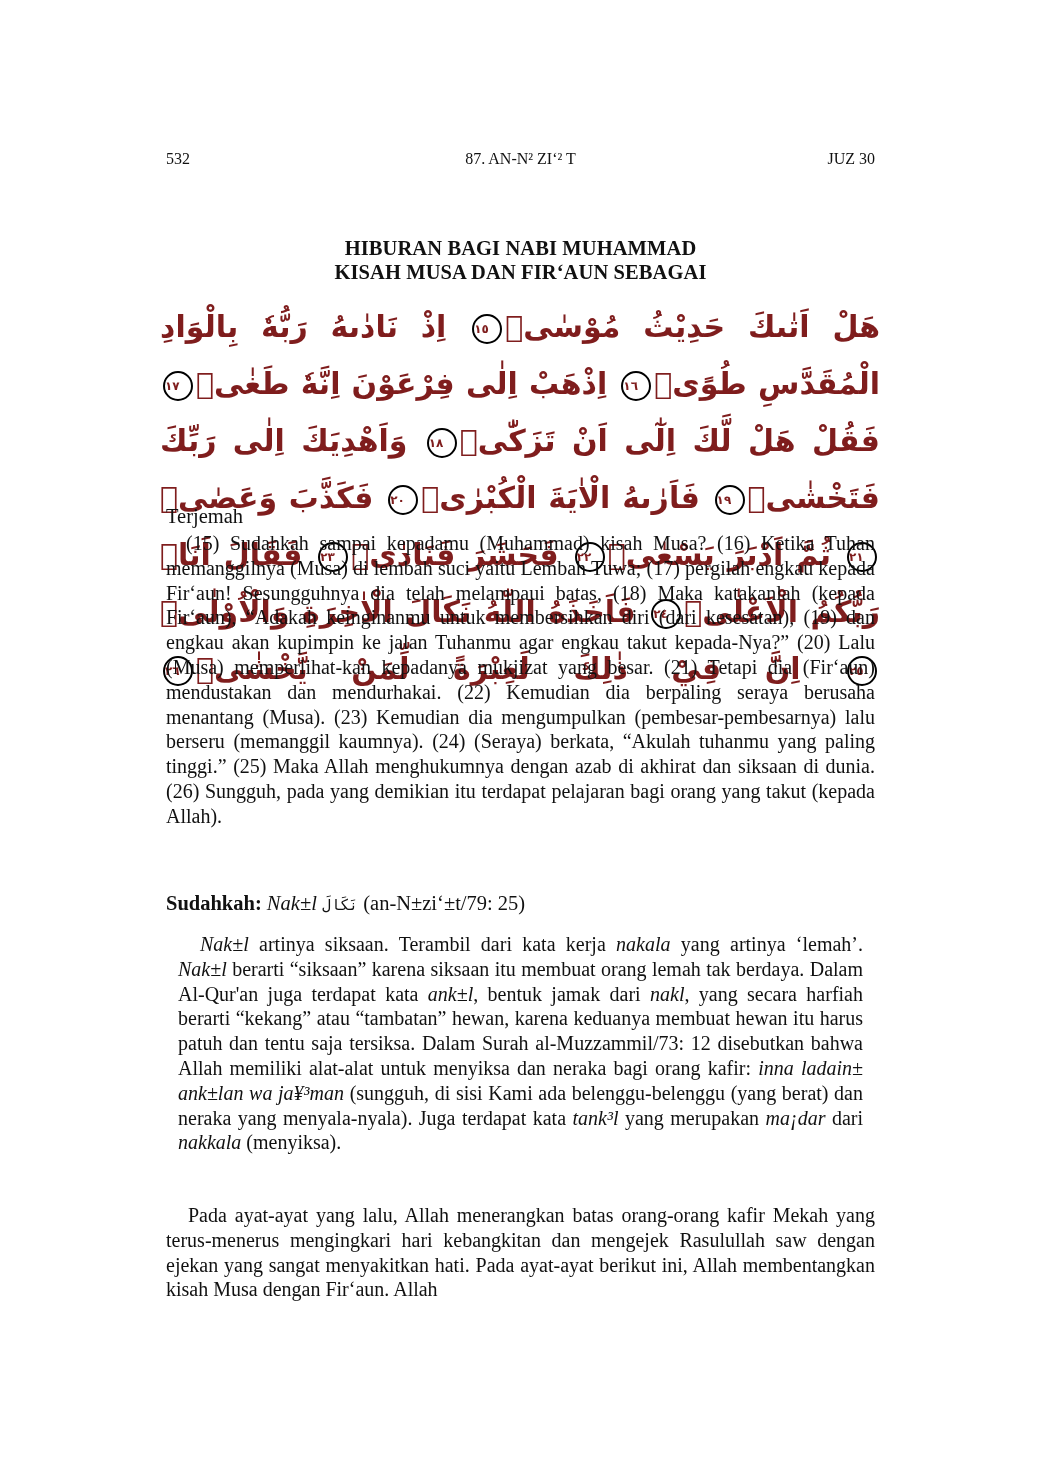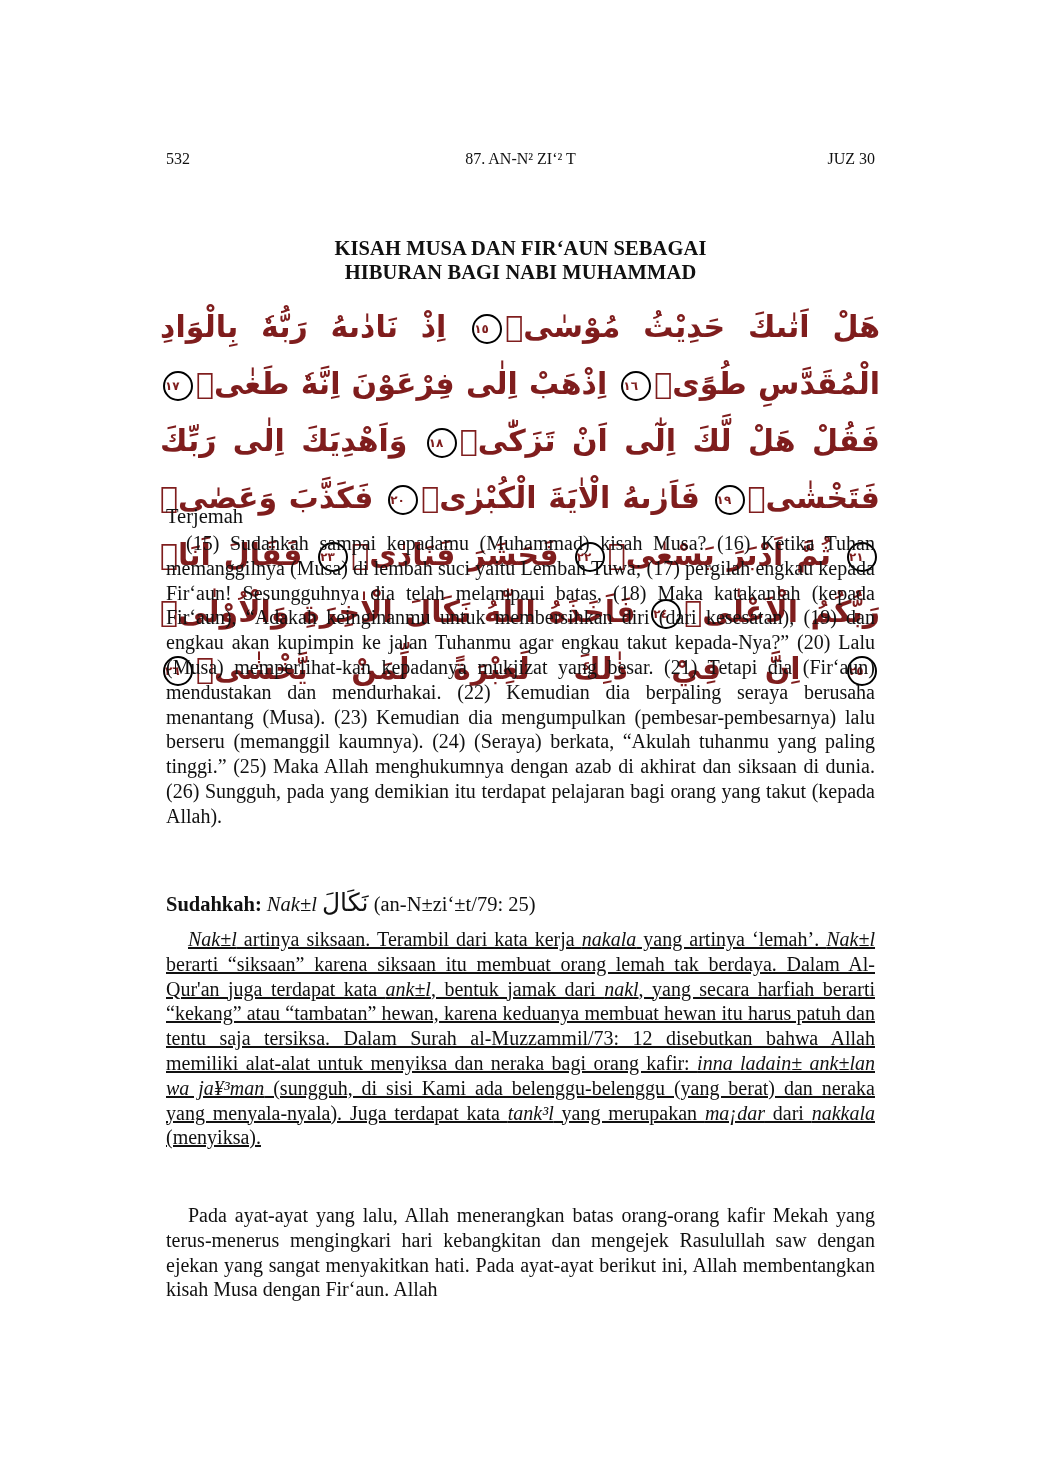--- a/index.html
+++ b/index.html
@@ -39,41 +39,41 @@
   }
   .ital { font-style: italic; }
 
   #terjemah-section { position: absolute; top: 504px; left: 0; width: 709px; }
   #terjemah-section .body-text { margin-top: 2px; }
   #terjemah-section .body-text p { margin: 0; text-indent: 20px; }
 
   #kosakata-section { position: absolute; top: 890px; left: 0; width: 709px; }
   #kosakata-section .head-line { font-size: 20.5px; line-height: 26px; }
   #kosakata-section .head-line .lbl { font-weight: bold; }
-  #kosakata-section .head-line .ar { font-family: Liberation Serif, serif; font-size: 25px; }
+  #kosakata-section .head-line .ar { font-family: Liberation Mono, monospace; font-size: 15px; }
   #kosakata-section .body-text { margin-top: 10px; }
-  #kosakata-section .body-text p { margin: 0; text-indent: 22px; text-decoration: underline; }
+  #kosakata-section .body-text p { margin: 12px; text-indent: 22px; }
 
   #munasabah-section { position: absolute; top: 1203px; left: 0; width: 709px; }
   #munasabah-section .body-text p { margin: 0; text-indent: 22px; }
 </style>
 </head>
 <body>
 
 <div class="page">
 
   <div class="running-head">
     <span class="pg">532</span>
     <span class="mid">87. AN-N² ZI‘² T</span>
     <span class="juz">JUZ 30</span>
   </div>
 
   <div class="title">
+    <div>HIBURAN BAGI NABI MUHAMMAD</div>
     <div>KISAH MUSA DAN FIR‘AUN SEBAGAI</div>
-    <div>HIBURAN BAGI NABI MUHAMMAD</div>
   </div>
 
   <div class="arabic" id="arabic-block"><span>هَلْ اَتٰىكَ حَدِيْثُ مُوْسٰىۘ</span><span class="ayah-marker">١٥</span> <span>اِذْ نَادٰىهُ رَبُّهٗ بِالْوَادِ الْمُقَدَّسِ طُوًىۚ</span><span class="ayah-marker">١٦</span> <span>اِذْهَبْ اِلٰى فِرْعَوْنَ اِنَّهٗ طَغٰىۖ</span><span class="ayah-marker">١٧</span> <span>فَقُلْ هَلْ لَّكَ اِلٰٓى اَنْ تَزَكّٰىۙ</span><span class="ayah-marker">١٨</span> <span>وَاَهْدِيَكَ اِلٰى رَبِّكَ فَتَخْشٰىۚ</span><span class="ayah-marker">١٩</span> <span>فَاَرٰىهُ الْاٰيَةَ الْكُبْرٰىۖ</span><span class="ayah-marker">٢٠</span> <span>فَكَذَّبَ وَعَصٰىۖ</span><span class="ayah-marker">٢١</span> <span>ثُمَّ اَدْبَرَ يَسْعٰىۖ</span><span class="ayah-marker">٢٢</span> <span>فَحَشَرَ فَنَادٰىۖ</span><span class="ayah-marker">٢٣</span> <span>فَقَالَ اَنَا۠ رَبُّكُمُ الْاَعْلٰىۖ</span><span class="ayah-marker">٢٤</span> <span>فَاَخَذَهُ اللّٰهُ نَكَالَ الْاٰخِرَةِ وَالْاُوْلٰىۗ</span><span class="ayah-marker">٢٥</span> <span>اِنَّ فِيْ ذٰلِكَ لَعِبْرَةً لِّمَنْ يَّخْشٰىۗ</span><span class="ayah-marker">٢٦</span> </div>
 
   <div id="terjemah-section">
     <div class="section-head">Terjemah</div>
     <div class="body-text">
       <p>(15) Sudahkah sampai kepadamu (Muhammad) kisah Musa? (16) Ketika Tuhan memanggilnya (Musa) di lembah suci yaitu Lembah Tuwa; (17) pergilah engkau kepada Fir‘aun! Sesungguhnya dia telah melampaui batas, (18) Maka katakanlah (kepada Fir‘aun), “Adakah keinginanmu untuk membersihkan diri (dari kesesatan), (19) dan engkau akan kupimpin ke jalan Tuhanmu agar engkau takut kepada-Nya?” (20) Lalu (Musa) memperlihat-kan kepadanya mukjizat yang besar. (21) Tetapi dia (Fir‘aun) mendustakan dan mendurhakai. (22) Kemudian dia berpaling seraya berusaha menantang (Musa). (23) Kemudian dia mengumpulkan (pembesar-pembesarnya) lalu berseru (memanggil kaumnya). (24) (Seraya) berkata, “Akulah tuhanmu yang paling tinggi.” (25) Maka Allah menghukumnya dengan azab di akhirat dan siksaan di dunia. (26) Sungguh, pada yang demikian itu terdapat pelajaran bagi orang yang takut (kepada Allah).</p>
     </div>
   </div>

